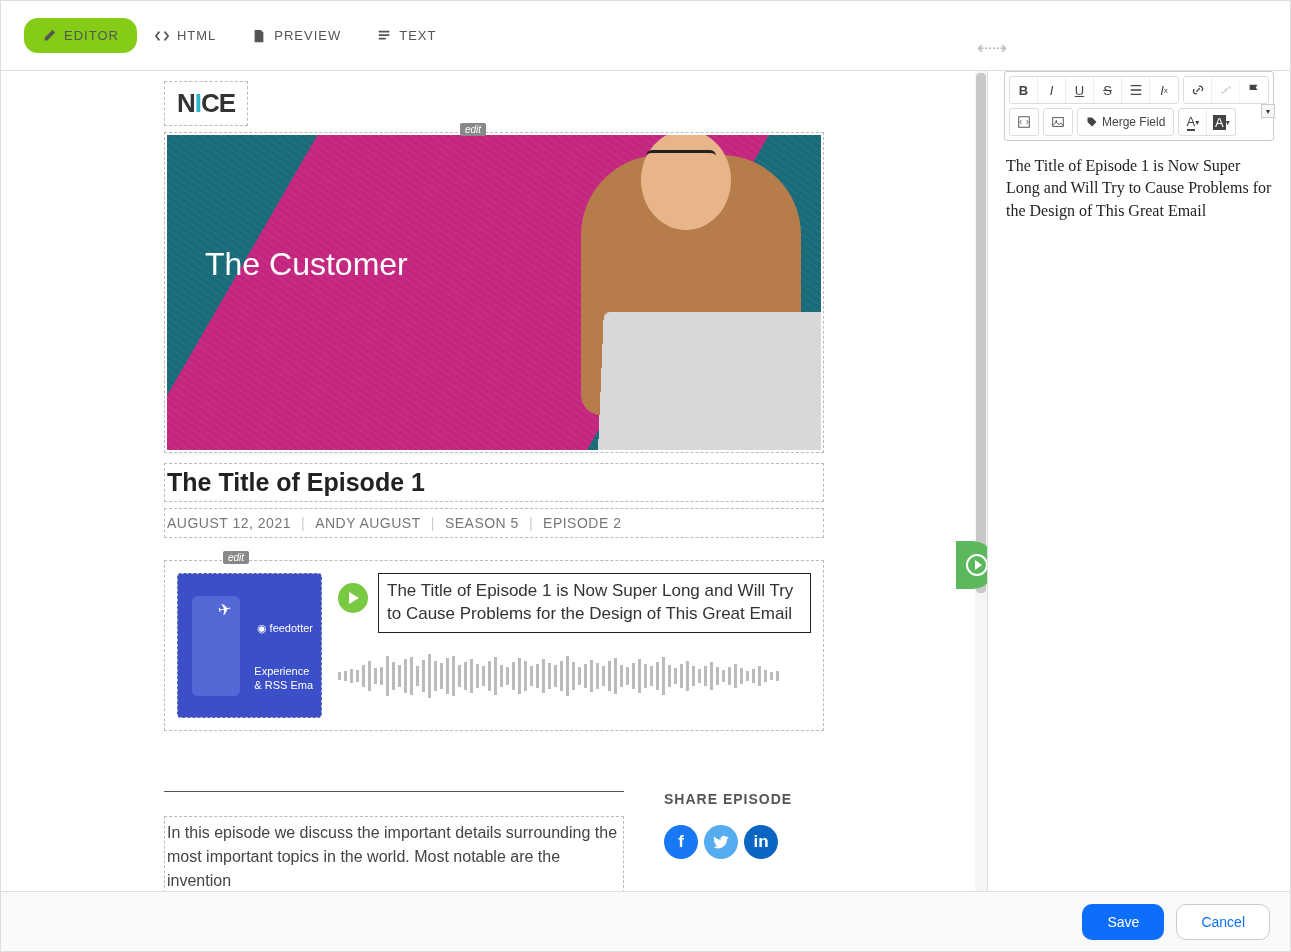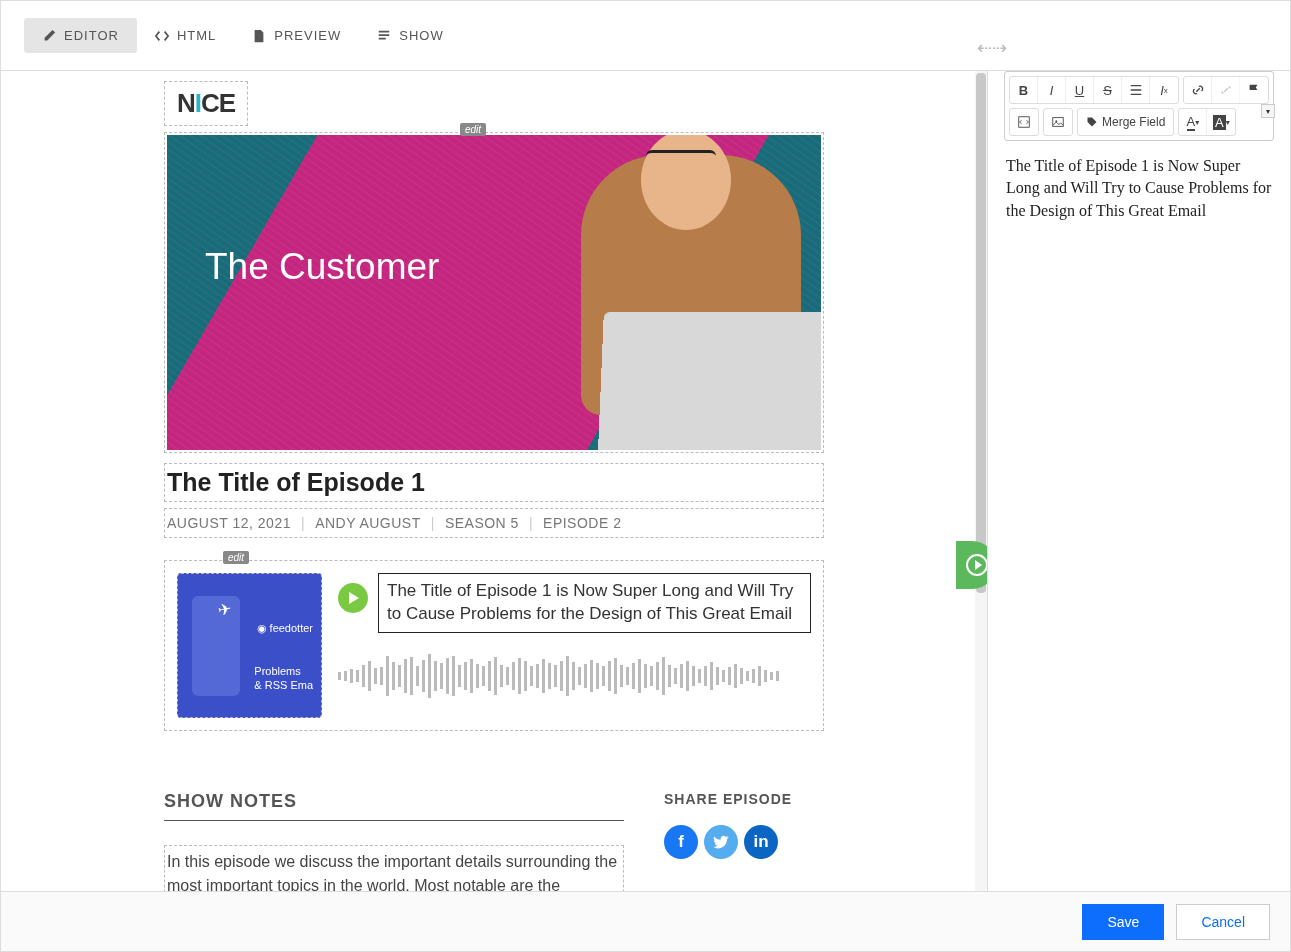--- a/index.html
+++ b/index.html
@@ -2,21 +2,21 @@
 <html><head>
 <meta charset="utf-8">
 <style>
 * { box-sizing: border-box; margin: 0; padding: 0; }
 body { font-family: Arial, Helvetica, sans-serif; background: #fff; color: #333; width: 1291px; height: 952px; overflow: hidden; border: 1px solid #ddd; position: relative; }
 
 
 .top-bar { height: 70px; border-bottom: 1px solid #ddd; display: flex; align-items: center; padding: 0 15px; position: relative; }
 .view-tabs { display: flex; gap: 0; margin-left: 8px; }
 .view-tab { display: flex; align-items: center; gap: 8px; padding: 10px 18px; border-radius: 3px; cursor: pointer; font-size: 13px; letter-spacing: 1px; color: #555; }
-.view-tab.active { background: #e5e5e5; }
+.view-tab.active { background: #84cc16; border-radius: 14px; }
 .view-tab svg, .view-tab .ico { width: 14px; height: 14px; fill: #555; }
 
 .drag-handle { position: absolute; left: 976px; top: 36px; color: #bbb; font-size: 18px; cursor: col-resize; }
 
 
 .split { display: flex; height: calc(952px - 70px - 60px); }
 .canvas-wrap { width: 986px; position: relative; overflow: hidden; background: #fff; }
 .canvas-scroll { position: absolute; right: 0; top: 0; bottom: 0; width: 12px; background: #f5f5f5; }
 .canvas-scroll-thumb { position: absolute; left: 1px; right: 1px; top: 2px; height: 520px; background: #c8c8c8; border-radius: 4px; }
 
@@ -25,21 +25,21 @@
 
 .logo-box { border: 1px dashed #bbb; display: inline-block; padding: 6px 12px; margin-bottom: 6px; }
 .logo-text { font-family: Arial Black, Arial; font-weight: 900; font-size: 26px; letter-spacing: -1px; }
 .logo-text .i { color: #2ab5c8; }
 
 .edit-badge { position: absolute; background: #888; color: #fff; font-size: 10px; font-style: italic; padding: 1px 5px; border-radius: 2px; z-index: 5; }
 
 .hero { position: relative; border: 1px dashed #bbb; padding: 2px; }
 .hero-inner { height: 315px; background: linear-gradient(120deg, #1a6b7a 0%, #1a6b7a 18%, #c4267f 18%, #c4267f 72%, #1a6b7a 72%, #1a6b7a 100%); position: relative; overflow: hidden; }
 .hero-texture { position: absolute; inset: 0; background: repeating-linear-gradient(35deg, rgba(255,255,255,0.03) 0 2px, transparent 2px 6px); }
-.hero-title { position: absolute; left: 38px; top: 110px; color: #fff; font-size: 37px; line-height: 1.2; font-weight: 300; }
+.hero-title { position: absolute; left: 38px; top: 110px; color: #fff; font-size: 32px; line-height: 1.2; font-weight: 300; }
 .hero-person { position: absolute; right: -20px; top: 0; width: 300px; height: 100%; }
 .laptop { position: absolute; right: 0; bottom: 0; width: 240px; height: 140px; background: #d8d8d8; border-radius: 6px 6px 0 0; transform: perspective(400px) rotateX(8deg); }
 .person-body { position: absolute; right: 40px; top: 20px; width: 220px; height: 260px; background: #b67d4a; border-radius: 80px 80px 20px 20px; }
 .head { position: absolute; right: 110px; top: -5px; width: 90px; height: 100px; background: #e8b58a; border-radius: 50%; }
 .glasses { position: absolute; right: 125px; top: 15px; width: 70px; height: 18px; border-top: 3px solid #222; border-radius: 6px; }
 
 .episode-title-box { border: 1px dashed #bbb; margin-top: 10px; padding: 4px 2px; }
 .episode-title { font-size: 25px; font-weight: 700; color: #222; }
 
 .meta-row { border: 1px dashed #bbb; margin-top: 6px; padding: 6px 2px; font-size: 14px; color: #777; letter-spacing: 0.5px; display: flex; gap: 10px; }
@@ -95,21 +95,21 @@
 
 .editor-content { margin: 14px 18px; font-family: Georgia, serif; font-size: 16px; color: #222; line-height: 1.4; }
 
 
 .side-expand { position: absolute; left: 955px; top: 470px; width: 40px; height: 48px; background: #5cb85c; border-radius: 0 24px 24px 0; display: flex; align-items: center; justify-content: center; color: #fff; cursor: pointer; z-index: 20; padding-left:2px; }
 .side-expand-inner { width: 22px; height: 22px; border: 2px solid #fff; border-radius: 50%; display: flex; align-items: center; justify-content: center; }
 .side-expand-inner::after { content: ""; border-left: 7px solid #fff; border-top: 5px solid transparent; border-bottom: 5px solid transparent; margin-left:2px;}
 
 
 .bottom-bar { height: 60px; border-top: 1px solid #ddd; display: flex; align-items: center; justify-content: flex-end; padding: 0 20px; gap: 12px; background: #fafafa; position: absolute; bottom:0; left:0; right:0;}
-.btn { padding: 9px 24px; border-radius: 0; font-size: 14px; cursor: pointer; border: 1px solid transparent; }
+.btn { padding: 9px 24px; border-radius: 10px; font-size: 14px; cursor: pointer; border: 1px solid transparent; }
 .btn-primary { background: #0d6efd; color: #fff; }
 .btn-secondary { background: #fff; color: #0d6efd; border: 1px solid #ccc; }
 
 .ghost-handle { position:absolute; left:455px; top:73px; width:30px; height:8px; background:#999; border-radius:2px;}
 </style>
 </head>
 <body>
 
 <div class="top-bar">
   <div class="view-tabs">
@@ -128,21 +128,21 @@
     <div class="view-tab">
       <svg viewBox="0 0 16 16">
           <path d="M3 1h7l3 3v11H3z"></path>
         </svg>
       <span>PREVIEW</span>
     </div>
     <div class="view-tab">
       <svg viewBox="0 0 16 16">
           <path d="M2 3h12M2 7h12M2 11h8" stroke="#555" stroke-width="2"></path>
         </svg>
-      <span>SHOW</span>
+      <span>TEXT</span>
     </div>
   </div>
   <div class="drag-handle">⇠⇢</div>
 
 </div>
 
 <div class="split">
 
   <div class="canvas-wrap">
     <div class="ghost-handle"></div>
@@ -185,21 +185,21 @@
           <span>EPISODE 2</span>
         </div>
 
         <div class="player-box">
           <div class="edit-badge" style="left:58px; top:-10px;">edit</div>
           <div class="pod-thumb">
             <div class="pod-thumb-device"></div>
             <div class="pod-thumb-plane">✈</div>
             <div class="pod-thumb-brand">◉ <span>feedotter</span></div>
             <div class="pod-thumb-sub">
-              <div>Problems</div>
+              <div>Experience</div>
               <div>&amp; RSS Ema</div>
             </div>
           </div>
           <div class="player-right">
             <div class="player-title-row">
               <div class="play-btn"></div>
               <div class="player-title-text">The Title of Episode 1 is Now Super Long and Will Try to Cause Problems for the Design of This Great Email</div>
             </div>
             <div class="waveform" id="waveform">
                 <span style="height: 8px;"></span>
@@ -275,21 +275,20 @@
                 <span style="height: 20px;"></span>
                 <span style="height: 12px;"></span>
                 <span style="height: 8px;"></span>
                 <span style="height: 10px;"></span>
               </div>
           </div>
         </div>
 
         <div class="notes-row">
           <div class="notes-col">
-            <div class="notes-heading">SHOW NOTES</div>
             <div class="notes-hr"></div>
             <div class="notes-body">In this episode we discuss the important details surrounding the most important topics in the world. Most notable are the invention</div>
           </div>
           <div class="share-col">
             <div class="share-heading">SHARE EPISODE</div>
             <div class="social-row">
               <div class="social fb">f</div>
               <div class="social tw">
                   <svg width="18" height="18" viewBox="0 0 24 24" fill="#fff">
                     <path d="M22 5.8c-.8.4-1.6.6-2.5.7.9-.5 1.6-1.4 1.9-2.4-.8.5-1.8.9-2.7 1.1C17.9 4.3 16.8 3.8 15.6 3.8c-2.3 0-4.2 1.9-4.2 4.2 0 .3 0 .6.1.9C8 8.7 5 7.1 2.9 4.6c-.4.6-.6 1.4-.6 2.1 0 1.5.7 2.8 1.9 3.5-.7 0-1.3-.2-1.9-.5v.1c0 2 1.4 3.7 3.3 4.1-.3.1-.7.1-1.1.1-.3 0-.5 0-.8-.1.5 1.7 2.1 2.9 3.9 2.9-1.4 1.1-3.2 1.8-5.2 1.8H2c1.8 1.2 4 1.9 6.3 1.9 7.5 0 11.7-6.3 11.7-11.7v-.5c.8-.6 1.5-1.3 2-2.1z"></path>

